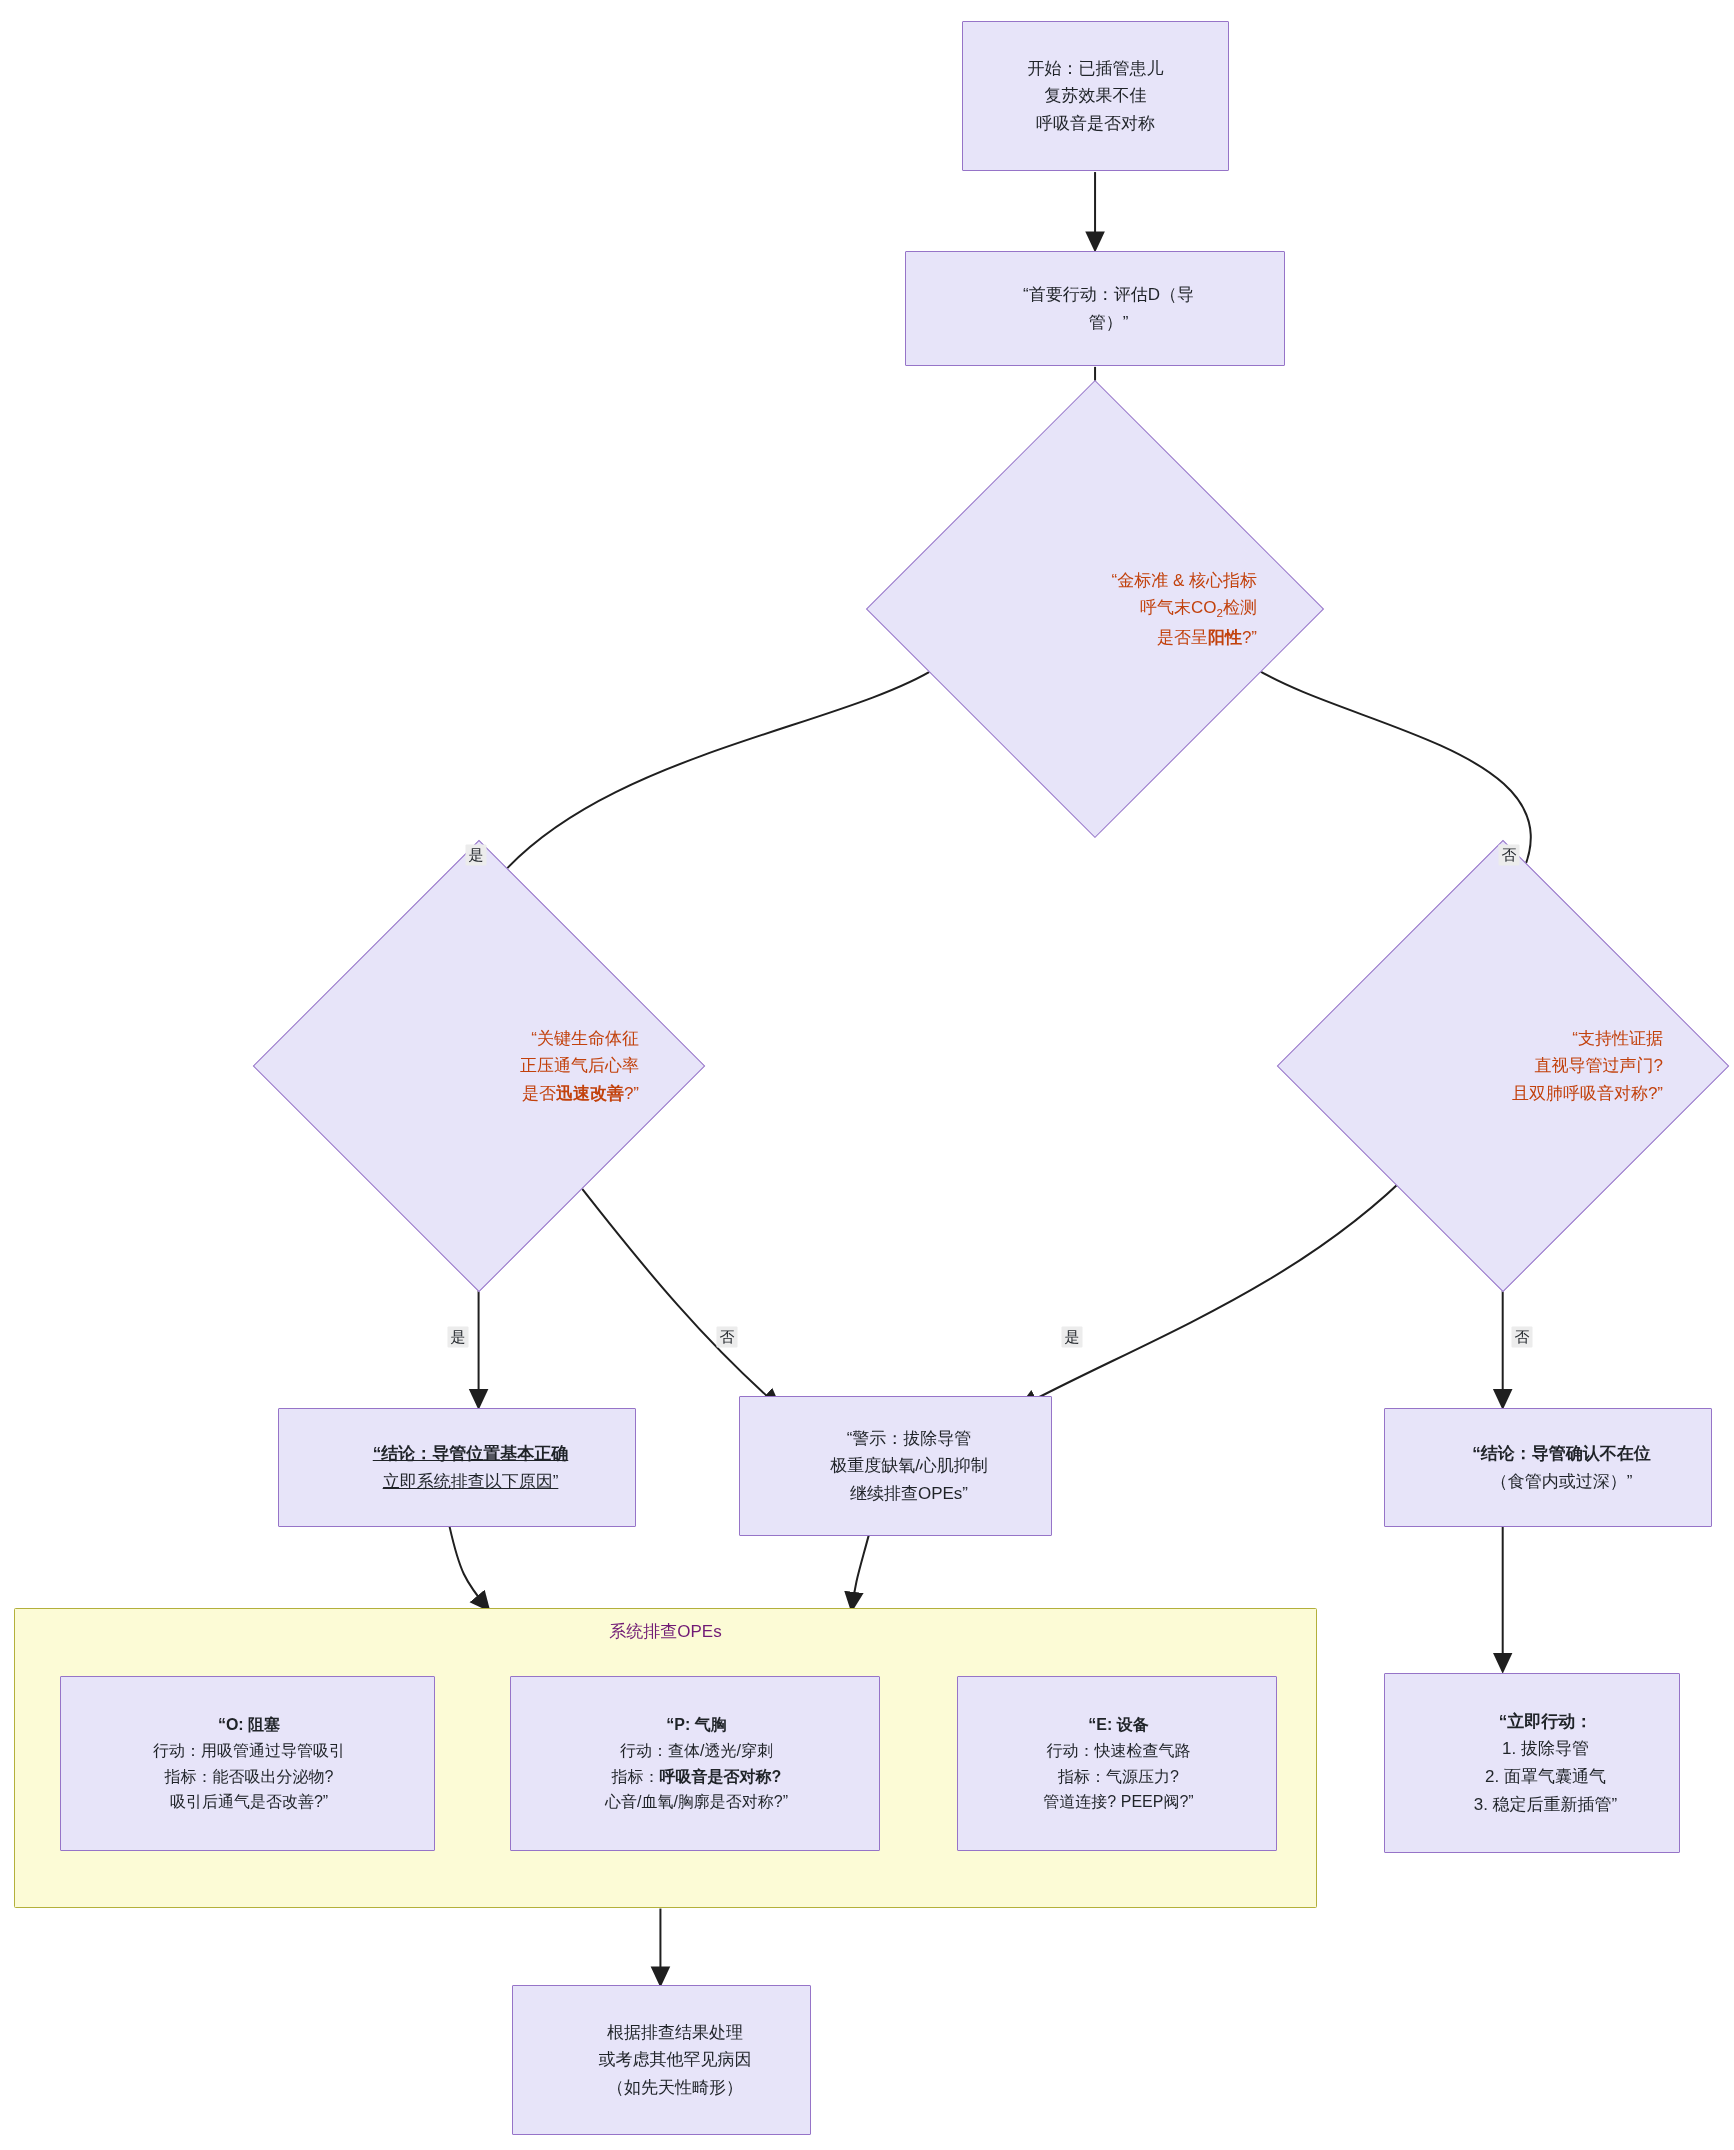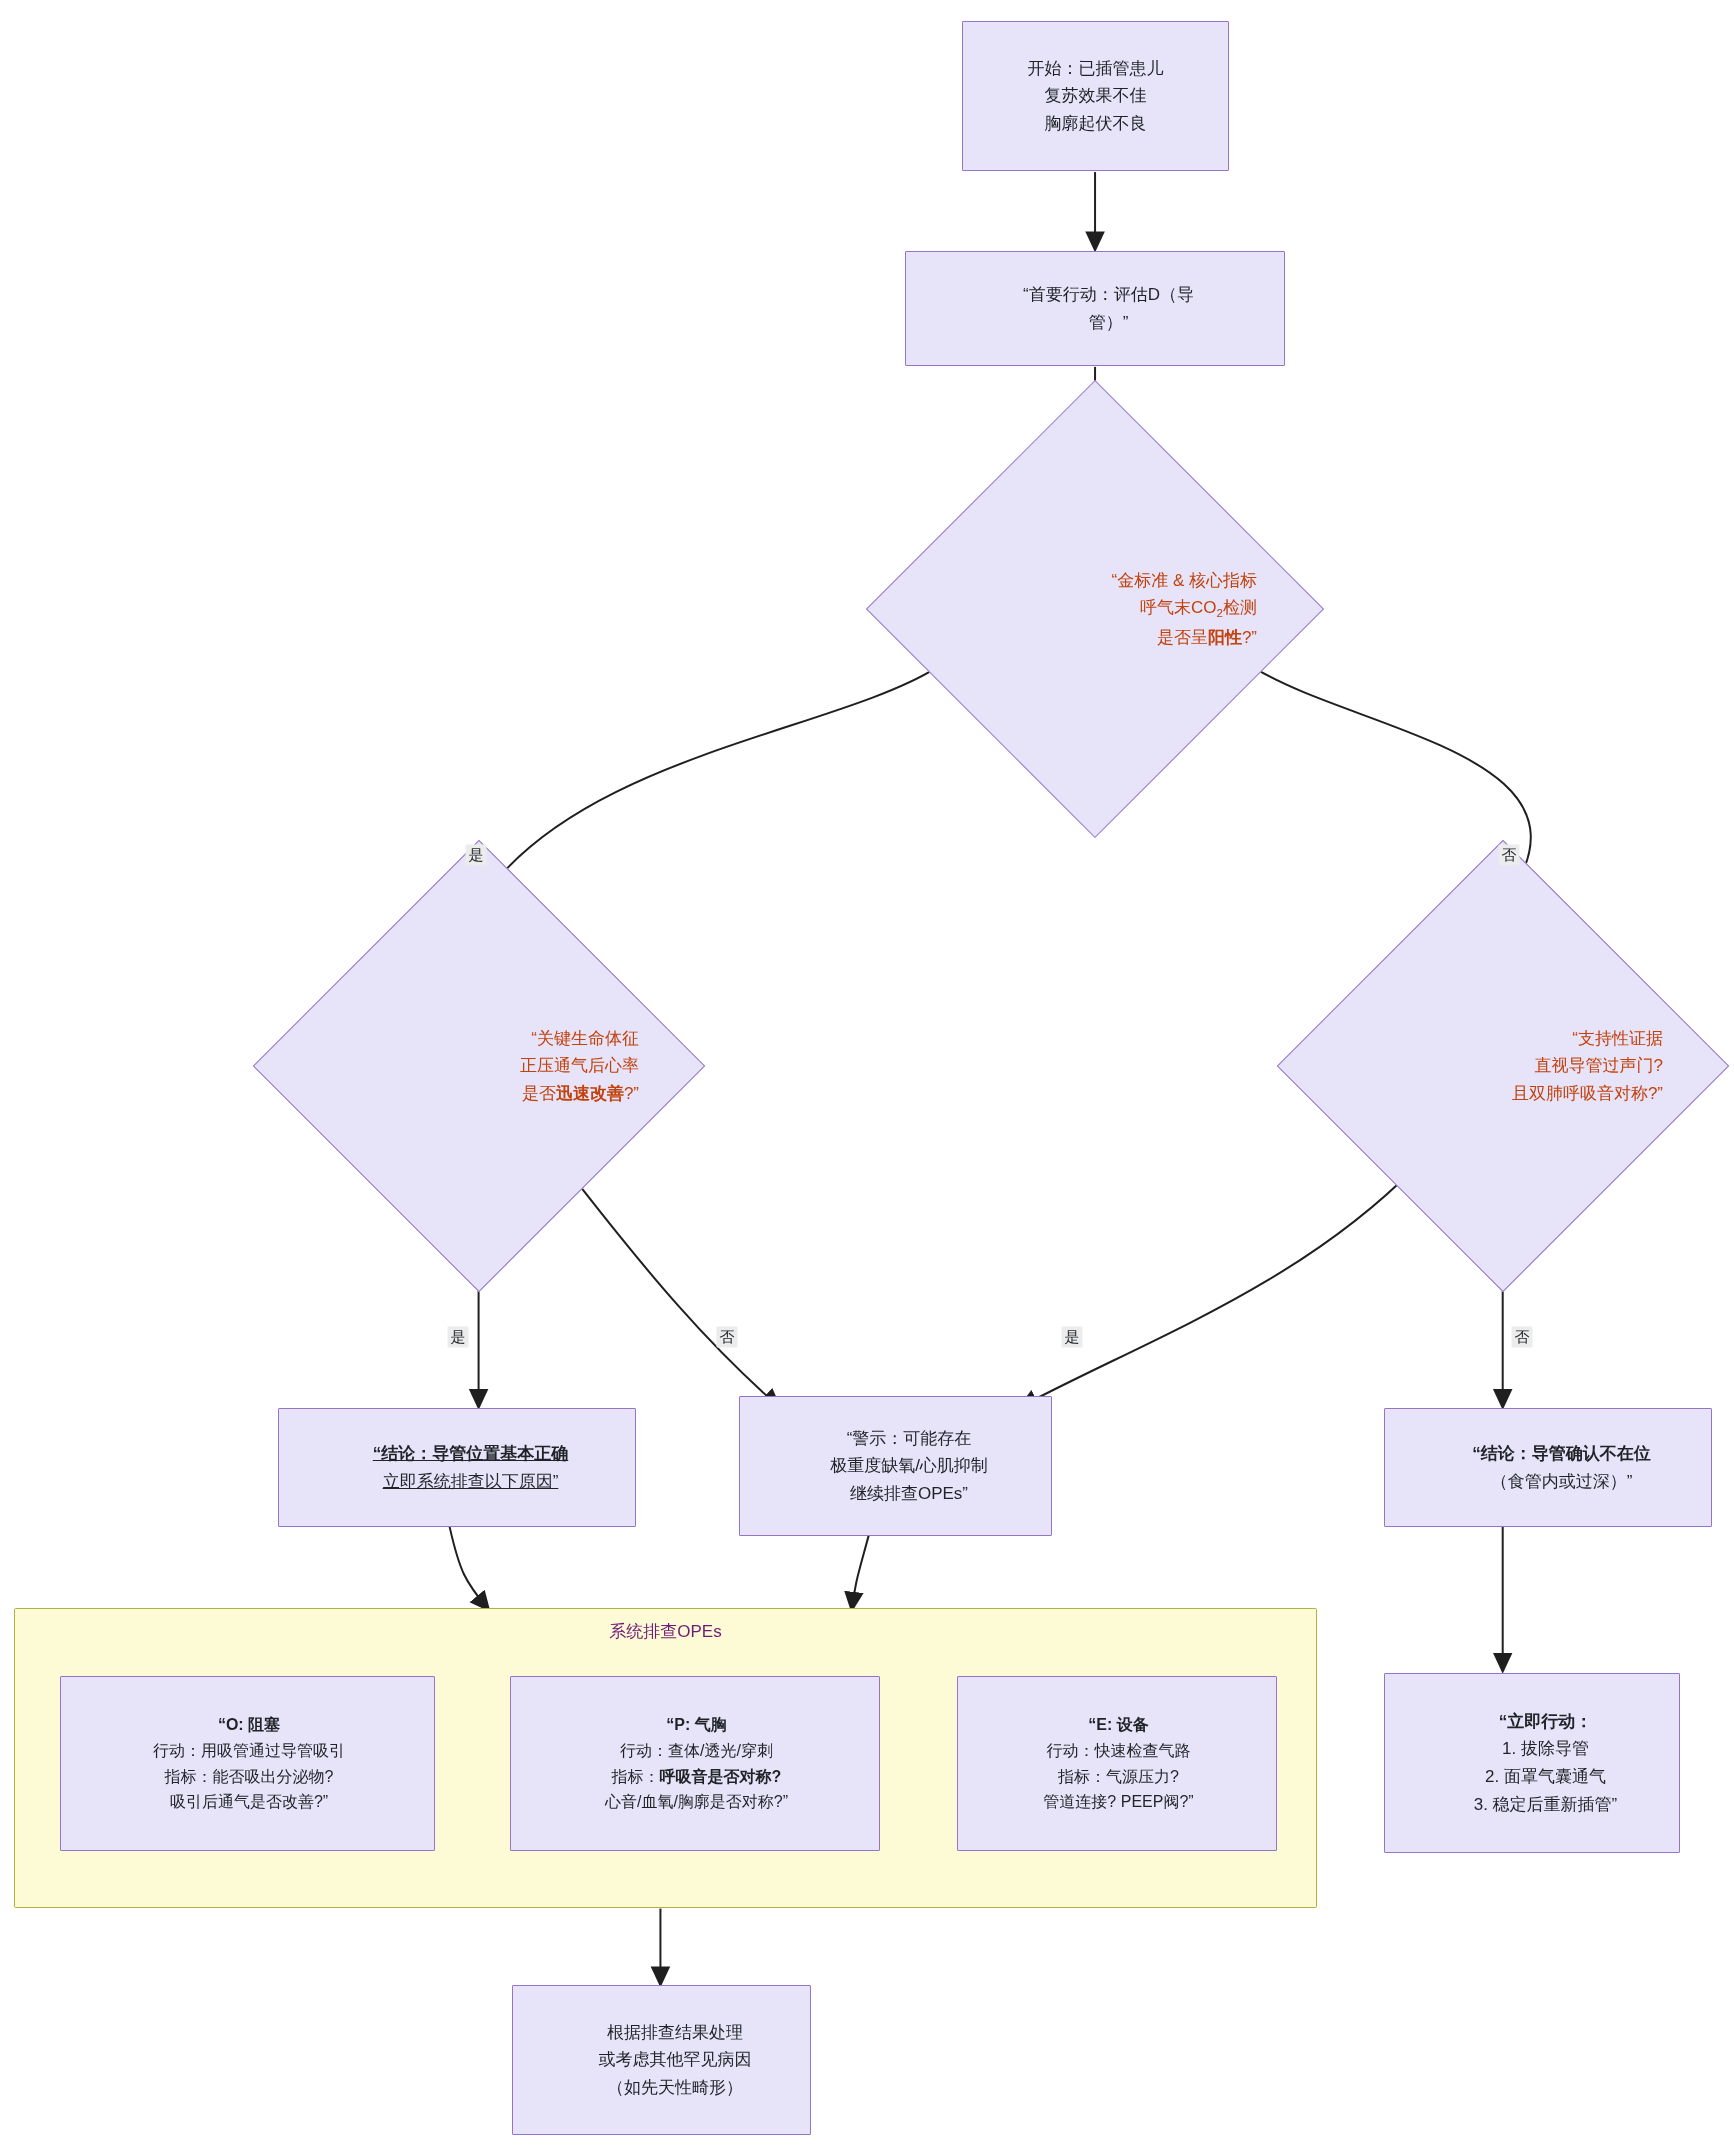--- a/index.html
+++ b/index.html
@@ -117,21 +117,21 @@
       <path d="M3008,3022 L3008,3310"></path>
 
       <path d="M1322,3786 L1322,3938"></path>
     </g>
   </svg>
 
   <div class="node fs-start" style="left:962px;top:4px;width:267px;height:150px;">
     <div class="txt">
       <div>开始：已插管患儿</div>
       <div>复苏效果不佳</div>
-      <div>胸廓起伏不良</div>
+      <div>呼吸音是否对称</div>
     </div>
   </div>
 
   <div class="node fs-node" style="left:905px;top:234px;width:380px;height:115px;">
     <div class="txt">
       <div>“首要行动：评估D（导</div>
       <div>管）”</div>
     </div>
   </div>
 
@@ -177,21 +177,21 @@
 
   <div class="node fs-node" style="left:278px;top:1391px;width:358px;height:119px;text-decoration:underline;">
     <div class="txt">
       <div><b>“结论：导管位置基本正确</b></div>
       <div>立即系统排查以下原因”</div>
     </div>
   </div>
 
   <div class="node fs-node" style="left:739px;top:1379px;width:313px;height:140px;">
     <div class="txt">
-      <div>“警示：可能存在</div>
+      <div>“警示：拔除导管</div>
       <div>极重度缺氧/心肌抑制</div>
       <div>继续排查OPEs”</div>
     </div>
   </div>
 
   <div class="node fs-node" style="left:1384px;top:1391px;width:328px;height:119px;">
     <div class="txt">
       <div><b>“结论：导管确认不在位</b></div>
       <div>（食管内或过深）”</div>
     </div>

